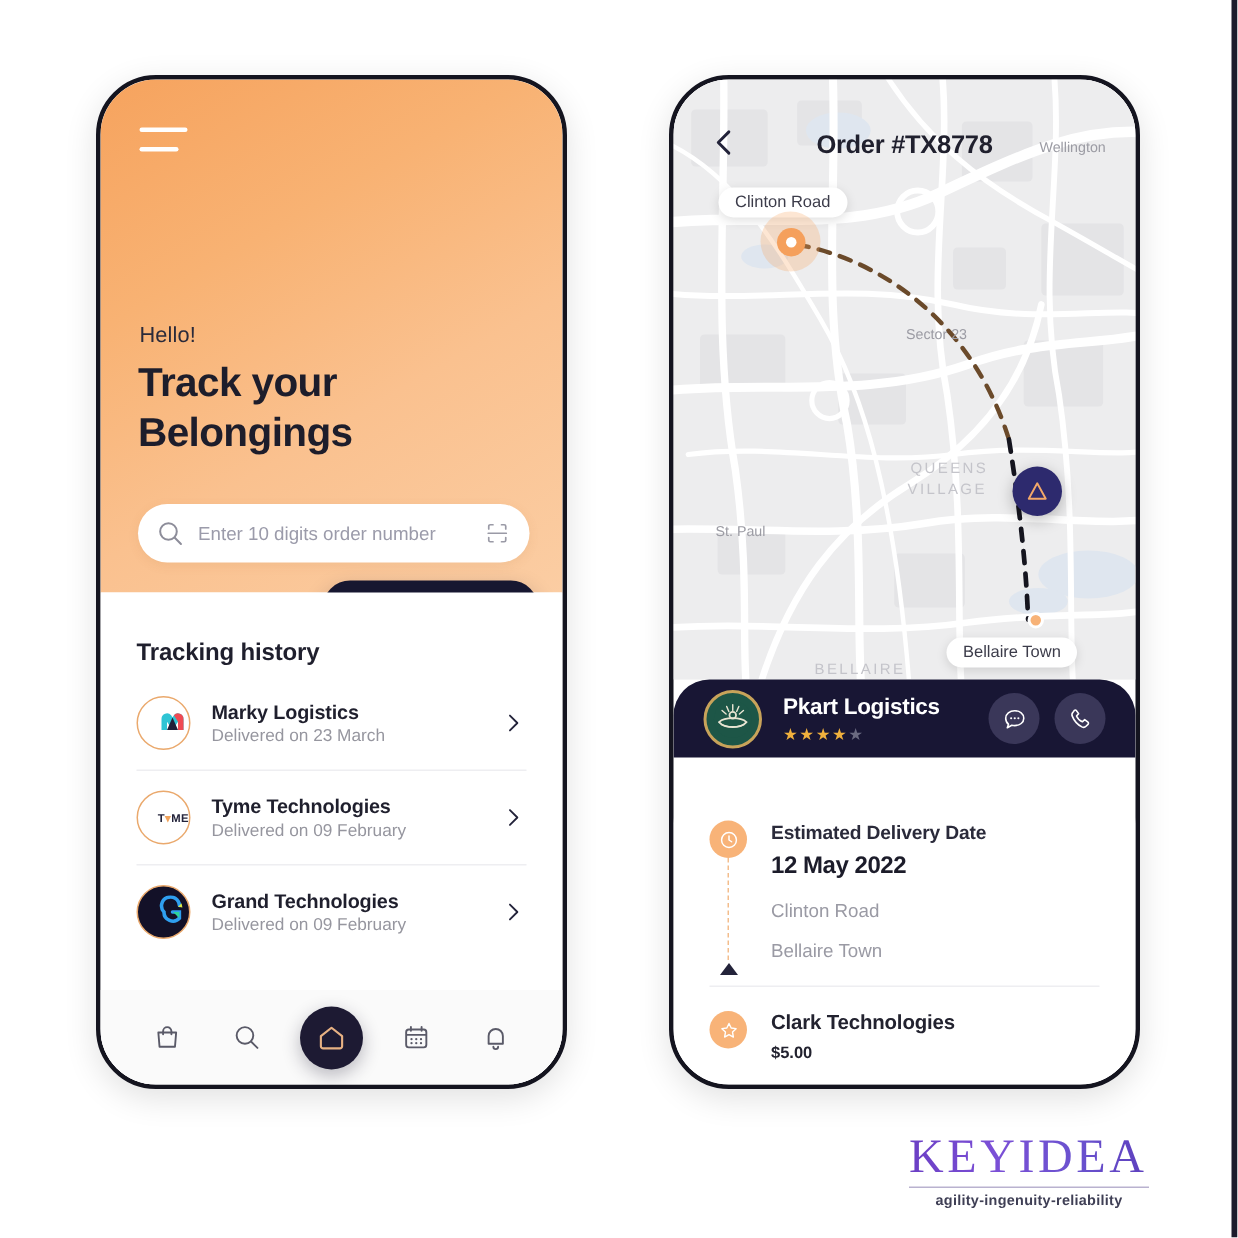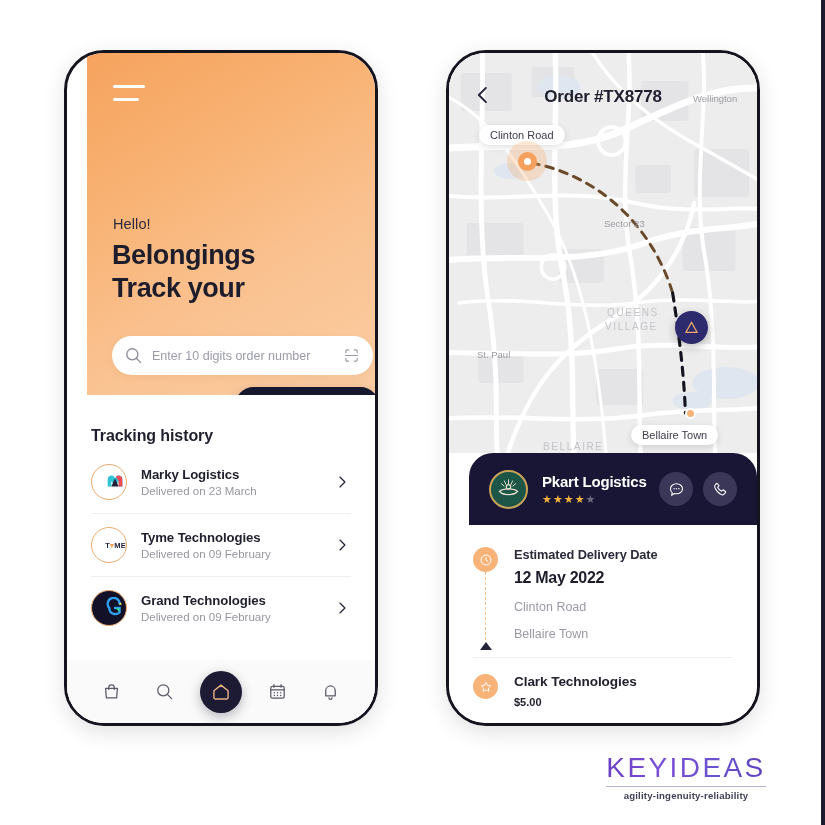--- a/index.html
+++ b/index.html
@@ -23,21 +23,21 @@
   
   .phone {
     position: absolute;
     width: 314px; height: 676px;
     border-radius: 40px;
     background: #ffffff;
     border: 3px solid #14141f;
     overflow: hidden;
     box-shadow: 0 6px 22px rgba(0,0,0,0.12);
   }
-  .phone-left  { left: 64px;  top: 50px; padding-left: 20px; }
+  .phone-left  { left: 64px;  top: 50px; }
   .phone-right { left: 446px; top: 50px; }
 
   
   .hero {
     position: relative;
     height: 342px;
     background: linear-gradient(150deg, #f6a35e 0%, #f8b273 32%, #fac18f 62%, #fbcda3 100%);
     padding: 0 25px;
   }
   .hamburger {
@@ -202,27 +202,26 @@
   .courier-pin {
     position: absolute; left: 226px; top: 258px; z-index: 5;
     width: 33px; height: 33px; border-radius: 50%;
     background: #2d2a6e;
     display: flex; align-items: center; justify-content: center;
     box-shadow: 0 3px 10px rgba(0,0,0,0.25);
   }
 
   .courier-card {
     position: absolute; left: 0; right: 0; top: 400px;
-    height: 72px;
+    height: 52px;
     background: #181634;
     border-radius: 24px 24px 0 0;
     display: flex; align-items: center;
     padding: 0 20px;
     z-index: 7;
-    margin-left: 20px;
   }
   .courier-logo {
     width: 39px; height: 39px; border-radius: 50%;
     background: #1d5647; border: 2px solid #c8a35a;
     flex-shrink: 0;
     display: flex; align-items: center; justify-content: center;
     overflow: hidden;
   }
   .courier-info { flex: 1; margin-left: 14px; }
   .courier-name { font-size: 15px; font-weight: bold; color: #ffffff; letter-spacing: -.2px; }
@@ -271,26 +270,26 @@
   .price-row { display: flex; margin-top: 16px; }
   .price-name { font-size: 13.6px; font-weight: bold; color: #22222f; letter-spacing: -.1px; }
   .price-val  { font-size: 11px; font-weight: bold; color: #22222f; margin-top: 7px; }
 
   
   .brand {
     position: absolute; left: 606px; top: 752px;
     width: 160px; text-align: center;
   }
   .brand-word {
-    font-size: 28px; letter-spacing: 2.4px;
+    font-size: 32px; letter-spacing: 2.4px;
     font-weight: 400;
     background: linear-gradient(90deg, #6b3fc4 0%, #7b4fd6 35%, #6a52cf 70%, #5d3fbd 100%);
     -webkit-background-clip: text; background-clip: text;
     -webkit-text-fill-color: transparent; color: transparent;
-    font-family: Liberation Sans, sans-serif;
+    font-family: Liberation Serif, serif;
   }
   .brand-rule { height: 1px; background: #b9b2cf; margin: 2px 0 3px 0; }
   .brand-tag {
     font-size: 9.6px; font-weight: bold; color: #3f3f55;
     letter-spacing: .2px;
   }
 </style>
 </head>
 <body>
 
@@ -300,22 +299,22 @@
   <div class="phone phone-left">
 
     <div class="hero">
       <div class="hamburger">
         <span></span>
           <span></span>
       </div>
 
       <div class="hello">Hello!</div>
       <div class="hero-title">
+        <span class="ln">Track your</span>
         <span class="ln">Belongings</span>
-        <span class="ln">Track your</span>
       </div>
 
       <div class="search-bar">
         <svg width="19" height="19" viewBox="0 0 24 24" fill="none">
           <circle cx="10.5" cy="10.5" r="7" stroke="#8d8d9a" stroke-width="1.7"></circle>
           <line x1="15.6" y1="15.6" x2="21" y2="21" stroke="#8d8d9a" stroke-width="1.7" stroke-linecap="round"></line>
         </svg>
         <input class="search-input" type="text" placeholder="Enter 10 digits order number" style="">
         <svg width="17" height="17" viewBox="0 0 24 24" fill="none">
           <path d="M4 8V5.5A1.5 1.5 0 015.5 4H8" stroke="#9a9aa6" stroke-width="1.6" stroke-linecap="round"></path>

